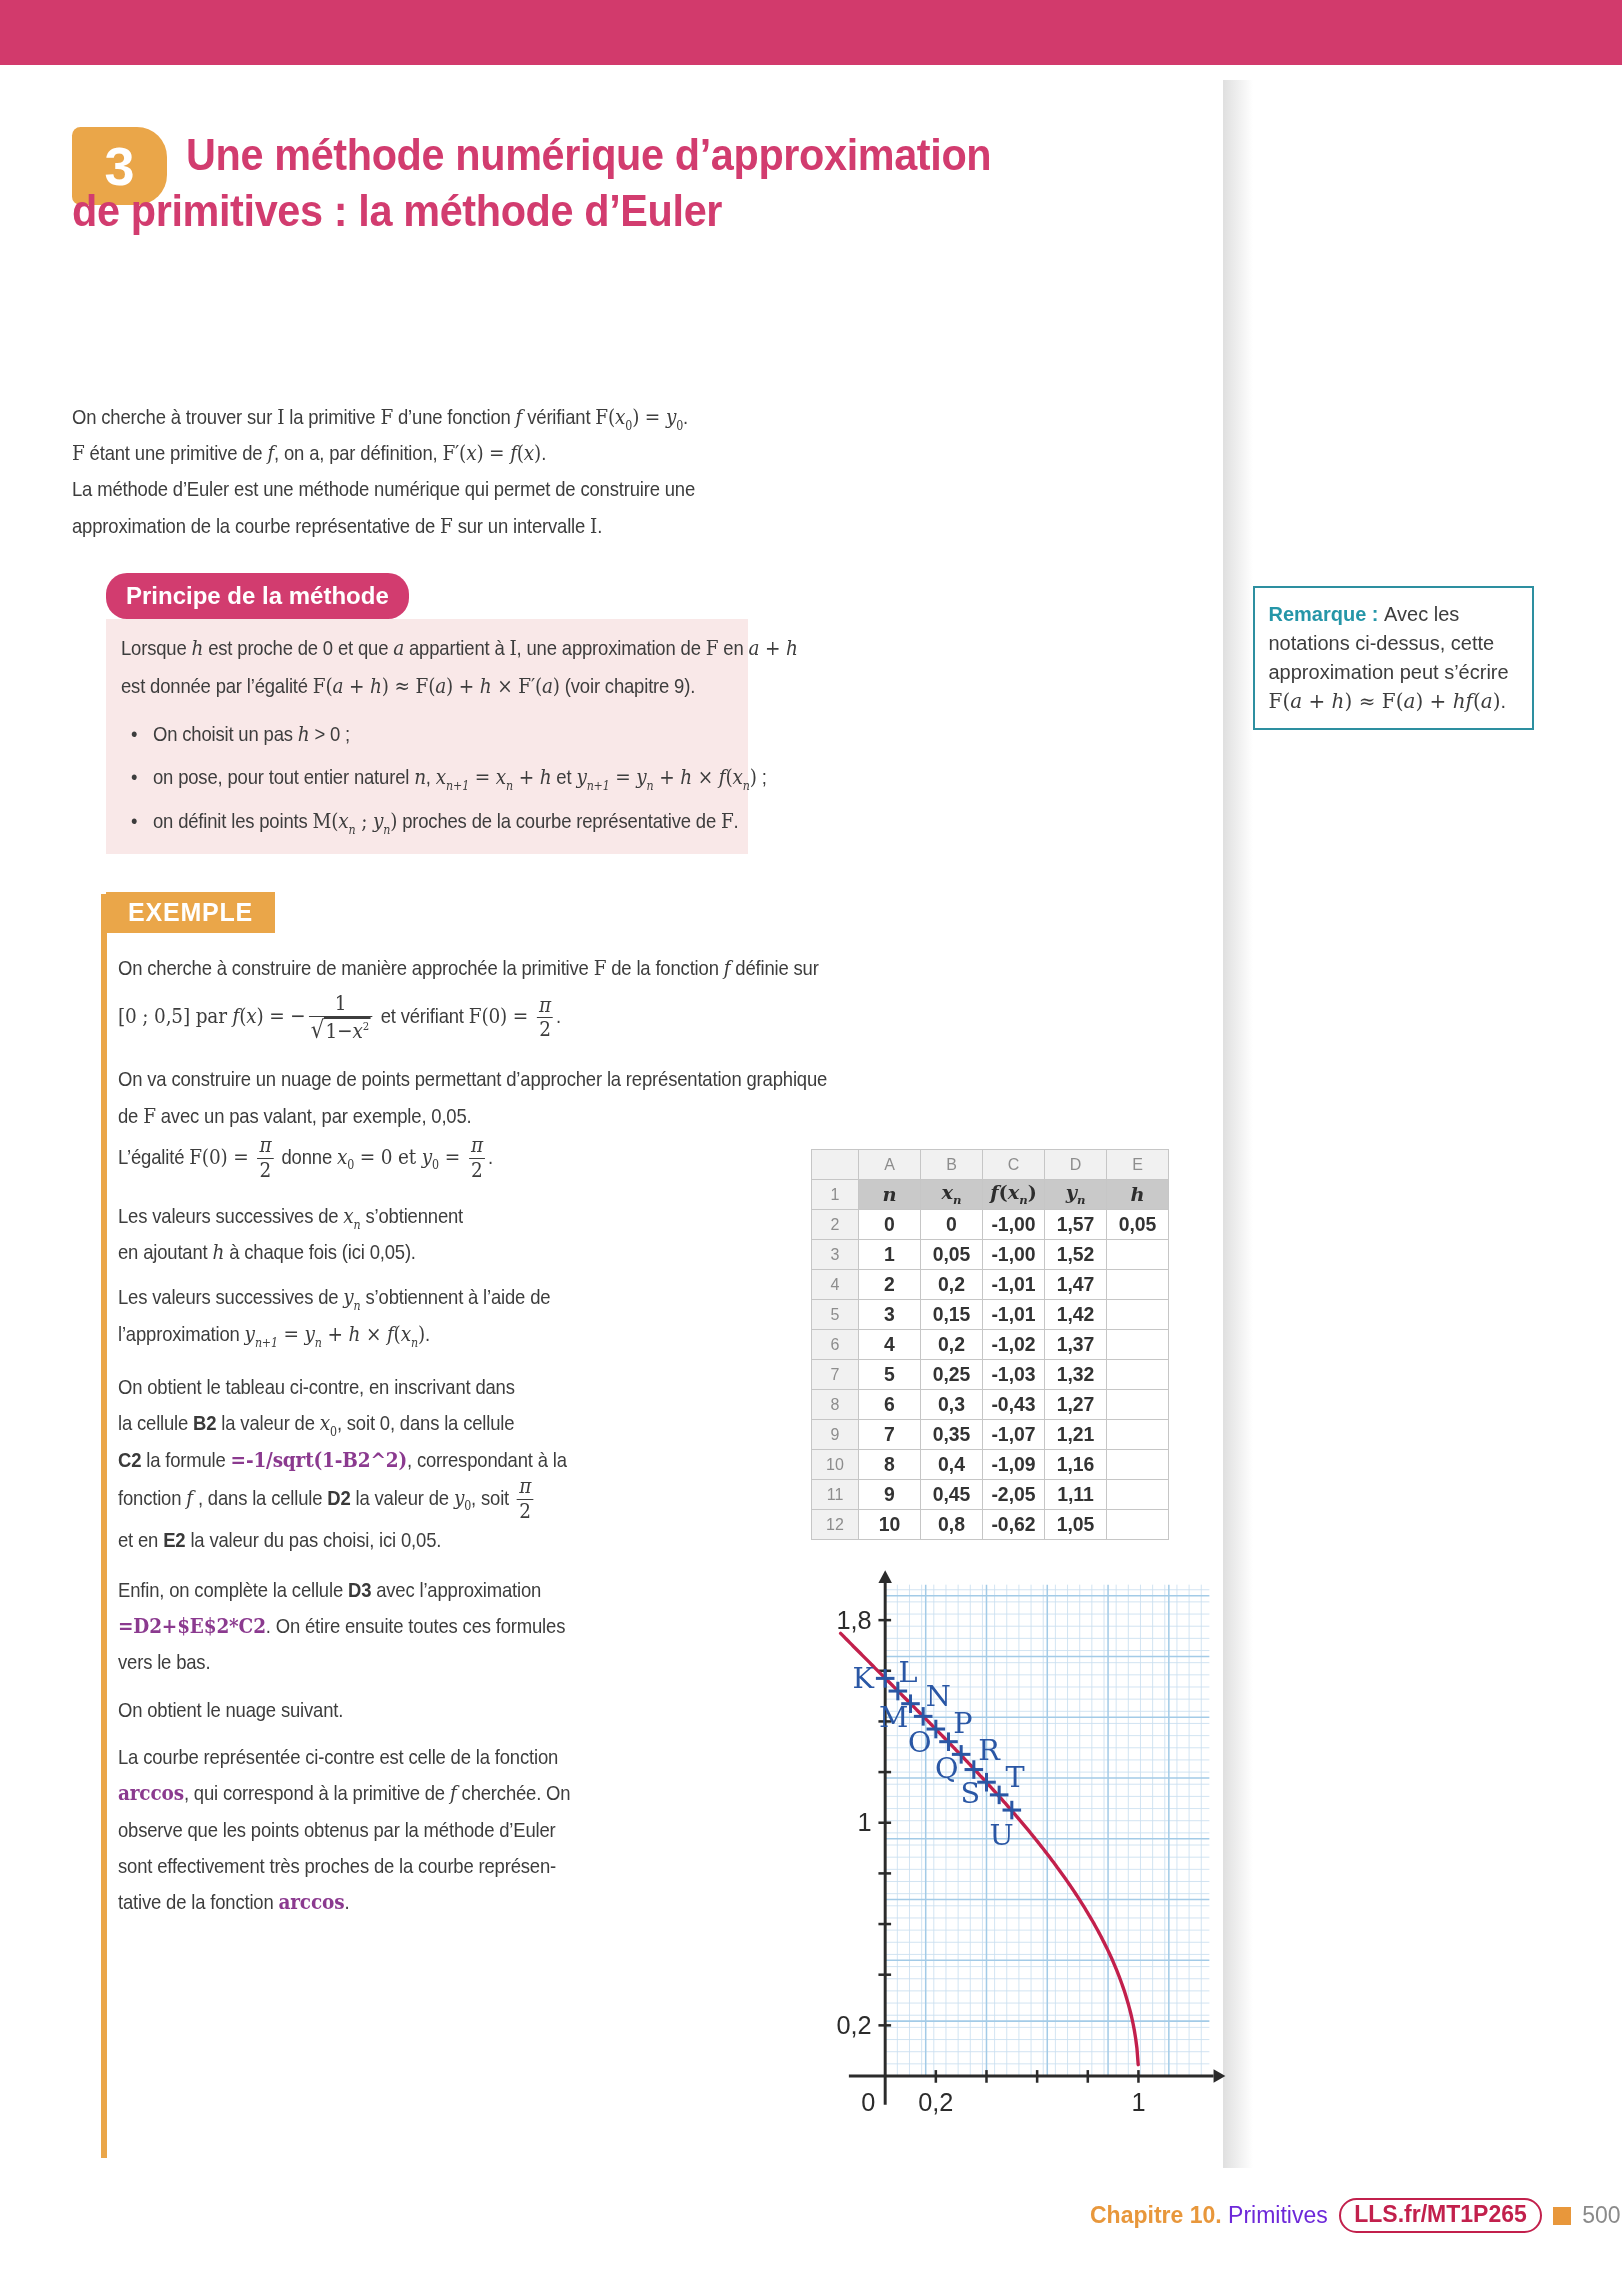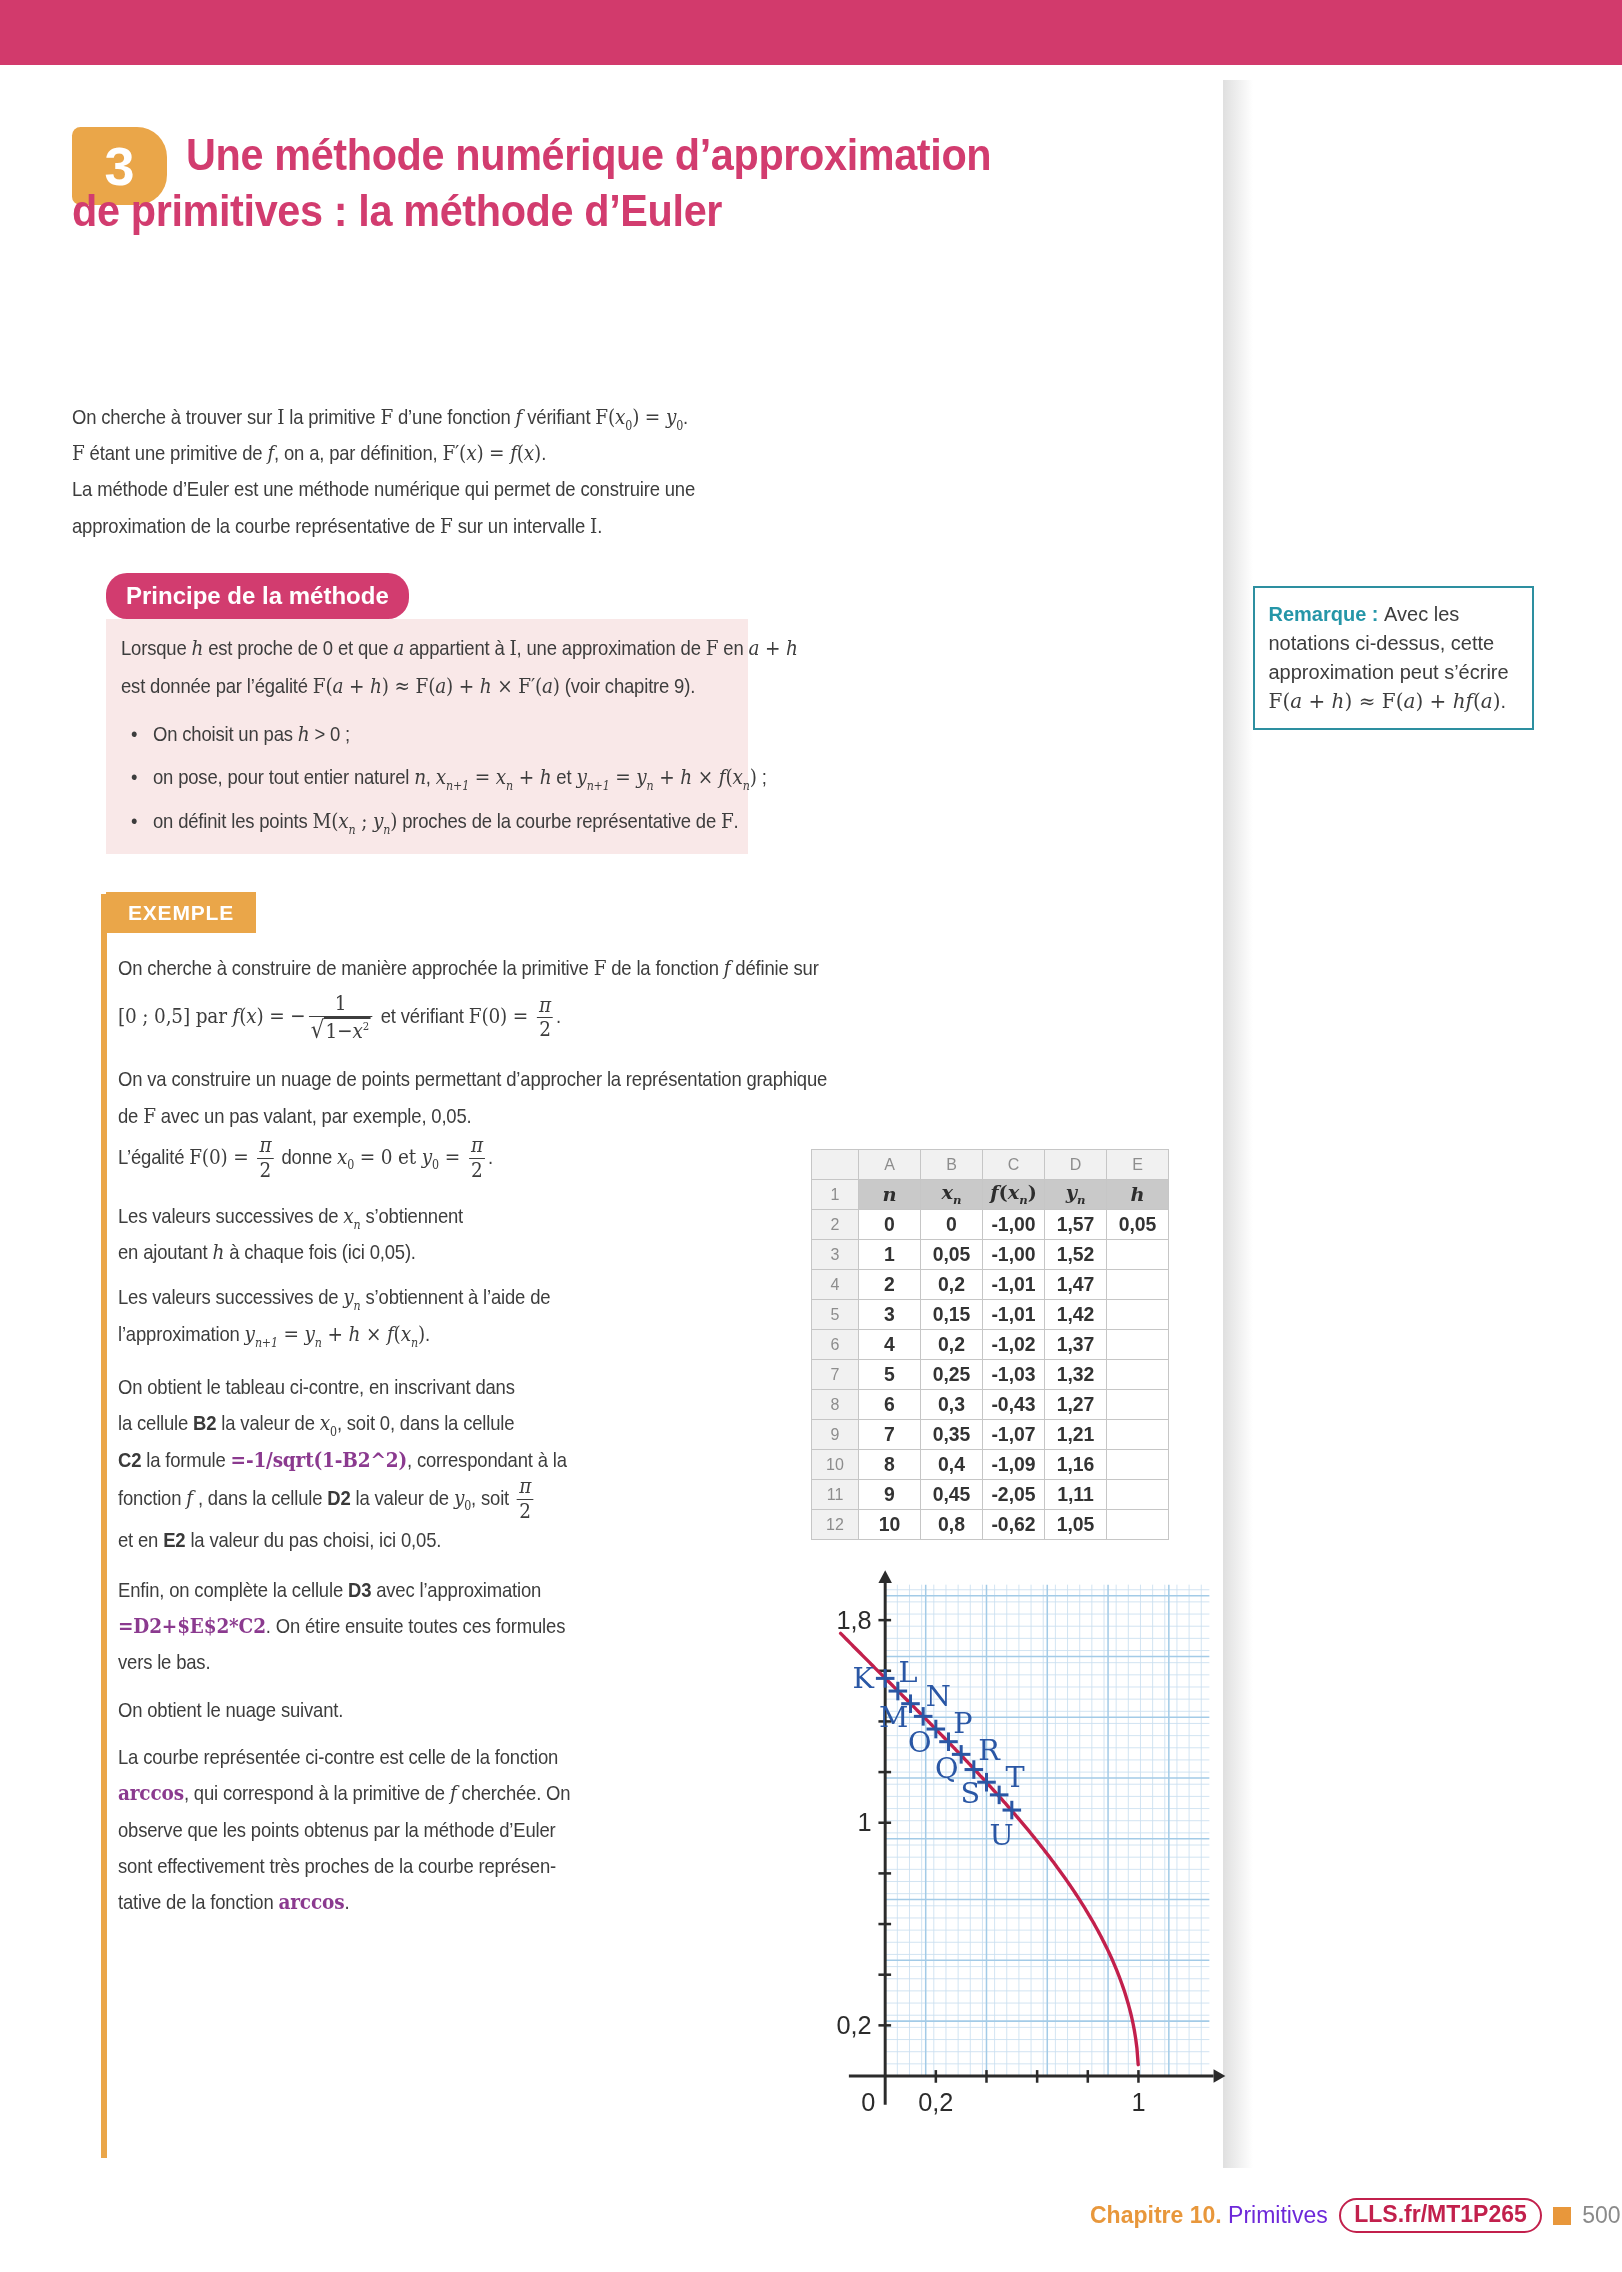--- a/index.html
+++ b/index.html
@@ -41,21 +41,21 @@
                   font-weight:bold;font-size:24px;display:flex;align-items:center;padding:0 20px;white-space:nowrap;border-radius:21px;}
   .bul::before{content:"•";position:absolute;left:-25px;top:0;color:#3d3d3d;}
 
   
   .remarque{position:absolute;left:1253px;top:568px;width:281px;border:2.5px solid #2d8fa0;
             padding:12px 13.5px;font-size:20px;line-height:29px;box-sizing:border-box;background:#fff;margin-top:18px;}
 
   
   .ex-bar{position:absolute;left:101px;top:894px;width:6px;height:1264px;background:#eaa649;}
   .ex-badge{position:absolute;left:106px;top:892px;height:41px;background:#eaa649;color:#fff;
-            font-weight:bold;font-size:21px;letter-spacing:0.8px;display:flex;align-items:center;padding:0 22px;}
+            font-weight:bold;font-size:25px;letter-spacing:0.8px;display:flex;align-items:center;padding:0 22px;}
 
   
   .sheet{position:absolute;left:811px;top:1149px;border-collapse:collapse;background:#fff;}
   .sheet td{border:0.8px solid #c6c6c6;text-align:center;height:29px;padding:0 1.7px;}
   .sheet td.corner,.sheet td.letters,.sheet td.rownum{background:#f1f1f1;color:#8d8d8d;font-size:16px;}
   .sheet td.hdr{background:#c9c9c9;color:#2e2e2e;font-weight:bold;font-size:19.4px;}
   .sheet td.val{font-weight:bold;color:#333;font-size:19.4px;}
 
   .chart{position:absolute;left:832px;top:1559px;width:401px;height:568px;}
 

